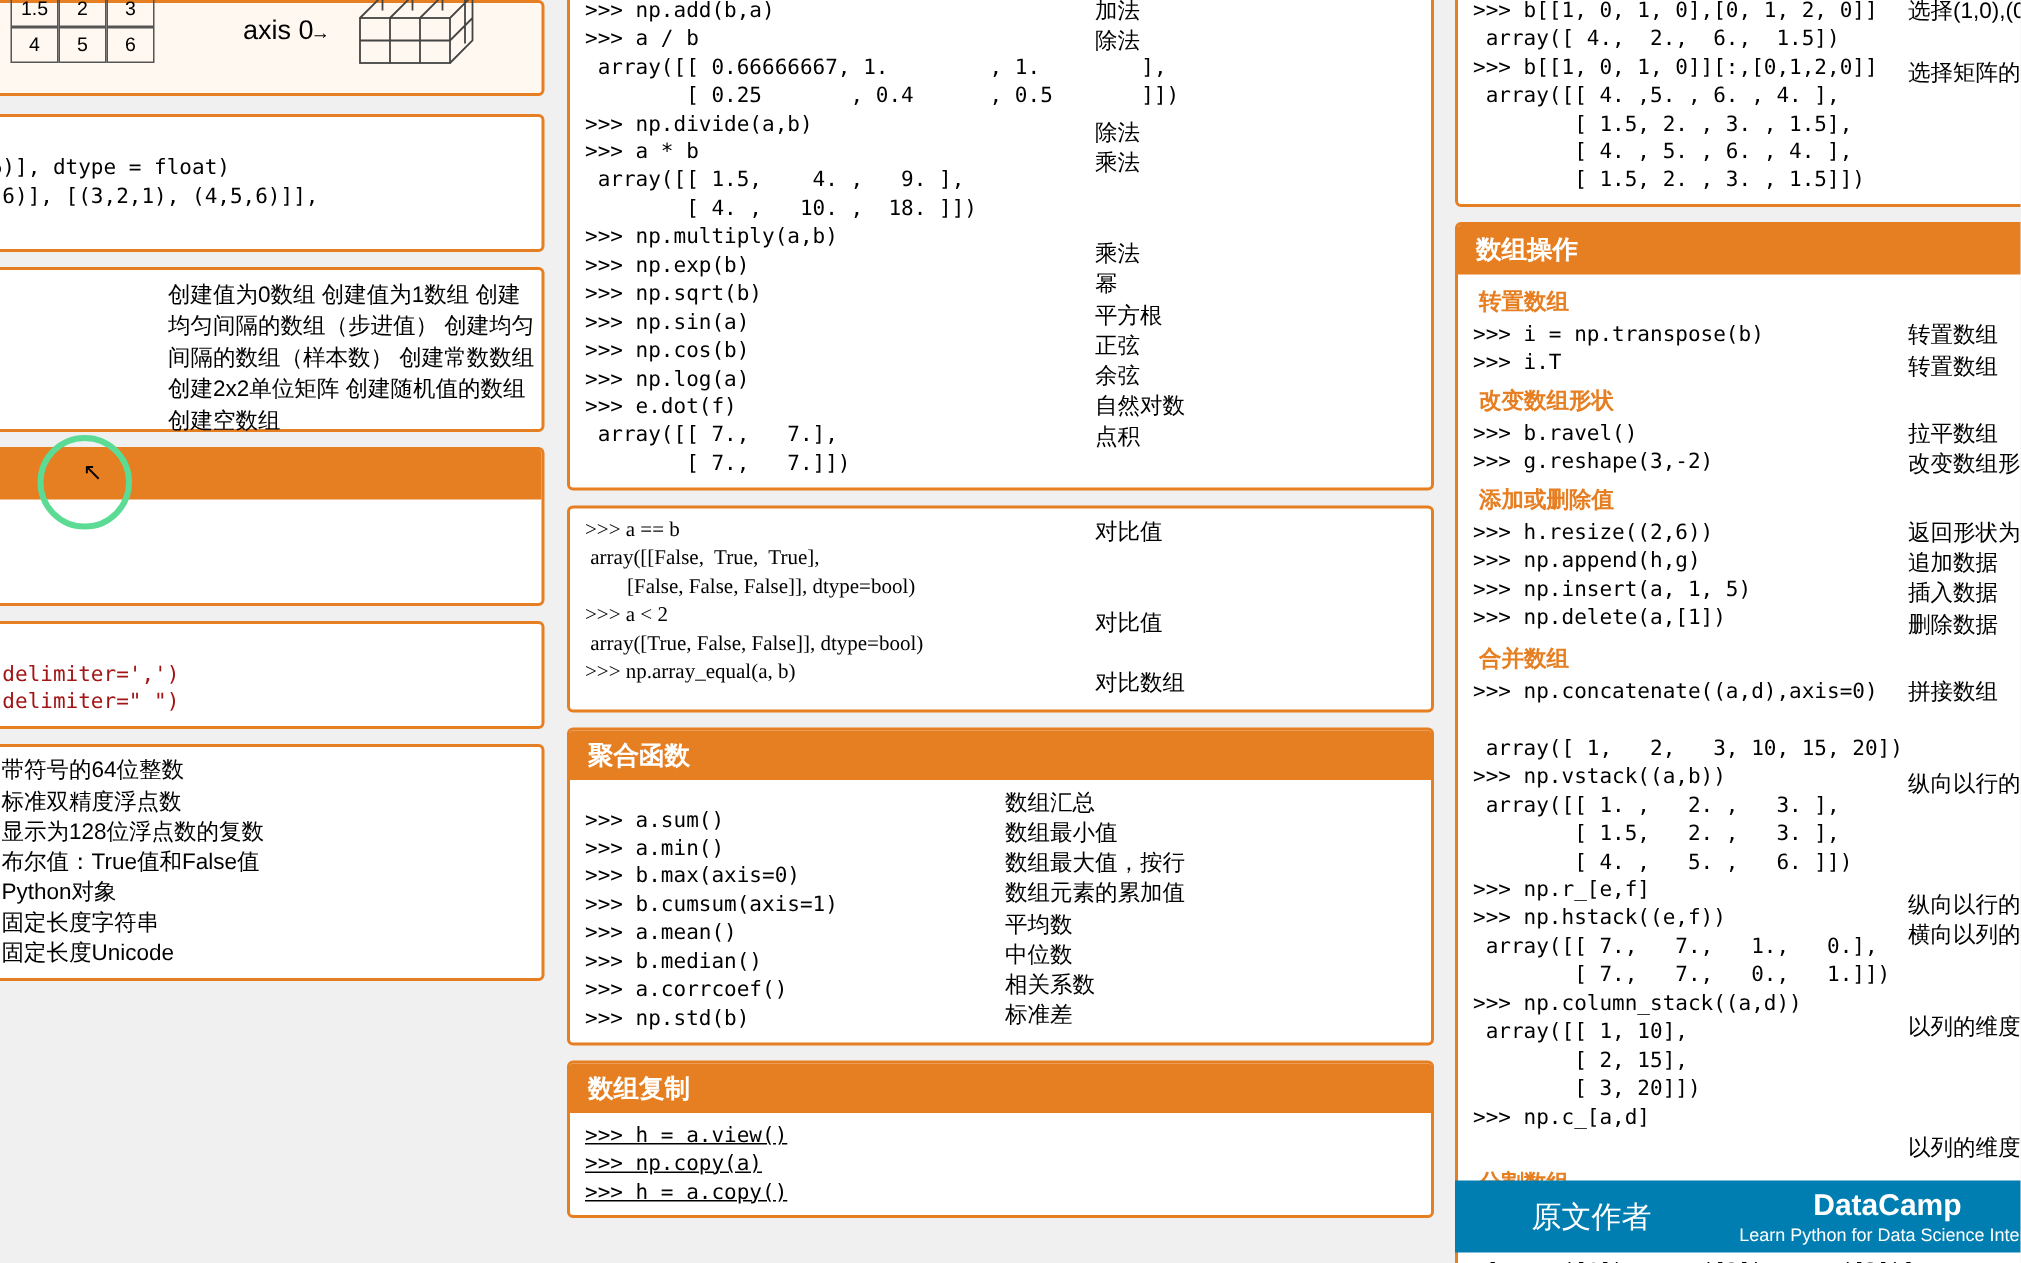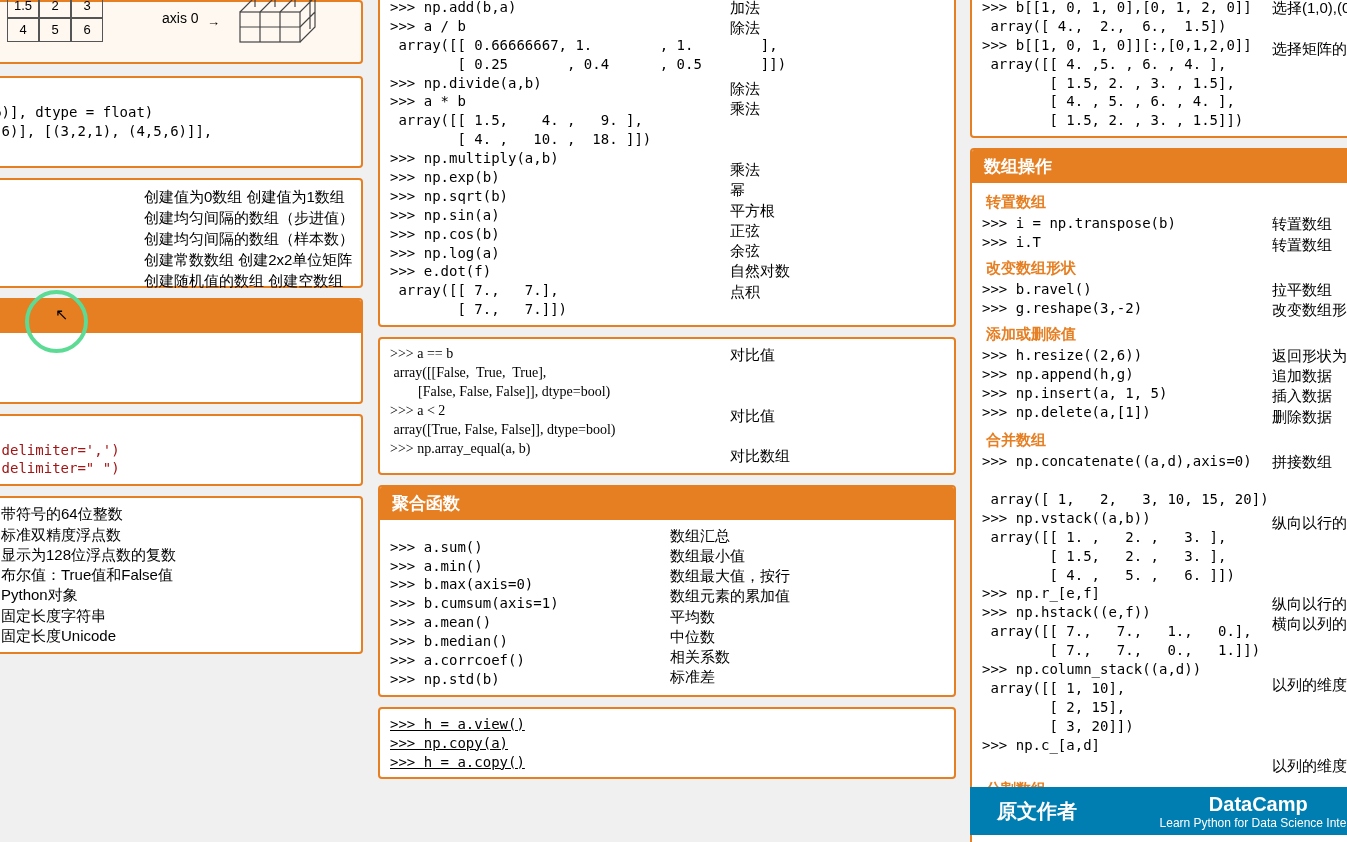--- a/index.html
+++ b/index.html
@@ -7,41 +7,41 @@
 .col2 { position:absolute; left:378px; top:0; width:578px; }
 .col3 { position:absolute; left:970px; top:0; width:395px; }
 .box { background:#fff; border:2px solid #e67e22; border-radius:4px; margin:0 0 10px 0; }
 .header { background:#e67e22; color:#fff; padding:5px 12px; font-size:17px; font-weight:bold; border-radius:2px 2px 0 0; }
 .content { padding:6px 10px; font-family:monospace; font-size:14px; line-height:1.35; }
 .content-row { display:flex; }
 .code-col { flex:0 0 auto; white-space:pre; font-family:monospace; }
 .desc-col { font-family:Arial,sans-serif; font-size:15px; white-space:pre; }
 .desc-arr { font-family:Arial,sans-serif; font-size:15px; position:absolute; left:115px; line-height:1.4; }
 .footer-bar { position:absolute; left:970px; top:787px; width:395px; height:48px; background:#007eb1; color:#fff; display:flex; align-items:center; }
-.footer-left { font-size:20px; font-weight:bold; padding-left:27px; }
+.footer-left { font-size:20px; font-weight:normal; padding-left:51px; }
 .footer-right { margin-left:auto; padding-right:8px; text-align:center; font-size:12px; }
 .footer-brand { font-size:20px; font-weight:bold; }
 .subheader { color:#e67e22; font-size:15px; font-weight:bold; padding:3px 0 2px 4px; font-family:Arial,sans-serif; }
 .diagram { background:#fff8f0; border:2px solid #e67e22; border-radius:4px; padding:10px; height:40px; position:relative; margin-bottom:12px; }
 .cell { display:inline-block; border:1px solid #555; width:30px; height:22px; text-align:center; line-height:22px; font-size:13px; }
 .circle { border:4px solid #5cdb95; border-radius:50%; width:55px; height:55px; position:absolute; left:145px; top:290px; }
 .cursor { position:absolute; left:175px; top:305px; font-size:16px; }
 .highlight { color:#0e6e28; } .str { color:#a31515; }
 .move-cursor { position:absolute; left:650px; top:395px; font-size:36px; color:#333; transform:rotate(0deg); }
 </style>
 </head>
 <body>
 
 <div class="col1">
   <div class="diagram">
     <div style="position:absolute;left:125px;top:-8px;">
       <span class="cell">1.5</span><span class="cell">2</span><span class="cell">3</span><br>
       <span class="cell">4</span><span class="cell">5</span><span class="cell">6</span>
     </div>
-    <div style="position:absolute;left:280px;top:8px;font-size:14px;">axis 0</div>
+    <div style="position:absolute;left:280px;top:8px;font-size:18px;">axis 0</div>
     <div style="position:absolute;left:325px;top:12px;">→</div>
     <svg style="position:absolute;left:348px;top:-10px;" width="90" height="55">
         <g fill="none" stroke="#444" stroke-width="1.2">
           <rect x="10" y="20" width="60" height="30"></rect>
           <path d="M10 20 L25 5 L85 5 L70 20 M70 50 L85 35 L85 5 M30 20 L30 50 M50 20 L50 50 M10 35 L70 35 M45 5 L30 20 M65 5 L50 20 M85 20 L70 35 M25 5 L25 15 M45 5 L45 15 M65 5 L65 15 M80 7 L80 37"></path>
         </g>
       </svg>
   </div>
 
   <div class="box">
@@ -54,21 +54,21 @@
   </div>
 
   <div class="box" style="position:relative;">
     <div class="content" style="display:flex;">
       <div class="code-col" style="width:110px;">pe=np.int16)
 5,5)
 
 7)
 2,2))</div>
     </div>
-    <div class="desc-arr" style="top:6px;left:230px;margin-left:32px;">创建值为0数组
+    <div class="desc-arr" style="top:6px;left:230px;">创建值为0数组
 创建值为1数组
 创建均匀间隔的数组（步进值）
 
 创建均匀间隔的数组（样本数）
 
 创建常数数组
 创建2x2单位矩阵
 创建随机值的数组
 创建空数组</div>
   </div>
@@ -178,20 +178,21 @@
 数组最大值，按行
 数组元素的累加值
 平均数
 中位数
 相关系数
 标准差</div>
     </div>
   </div>
 
   <div class="box">
+    <div class="header">数组复制</div>
     <div class="content content-row">
       <div class="code-col" style="width:225px;text-decoration:underline;">&gt;&gt;&gt; h = a.view()
 &gt;&gt;&gt; np.copy(a)
 &gt;&gt;&gt; h = a.copy()</div>
     </div>
   </div>
 
 </div>
 
 <div class="col3">

